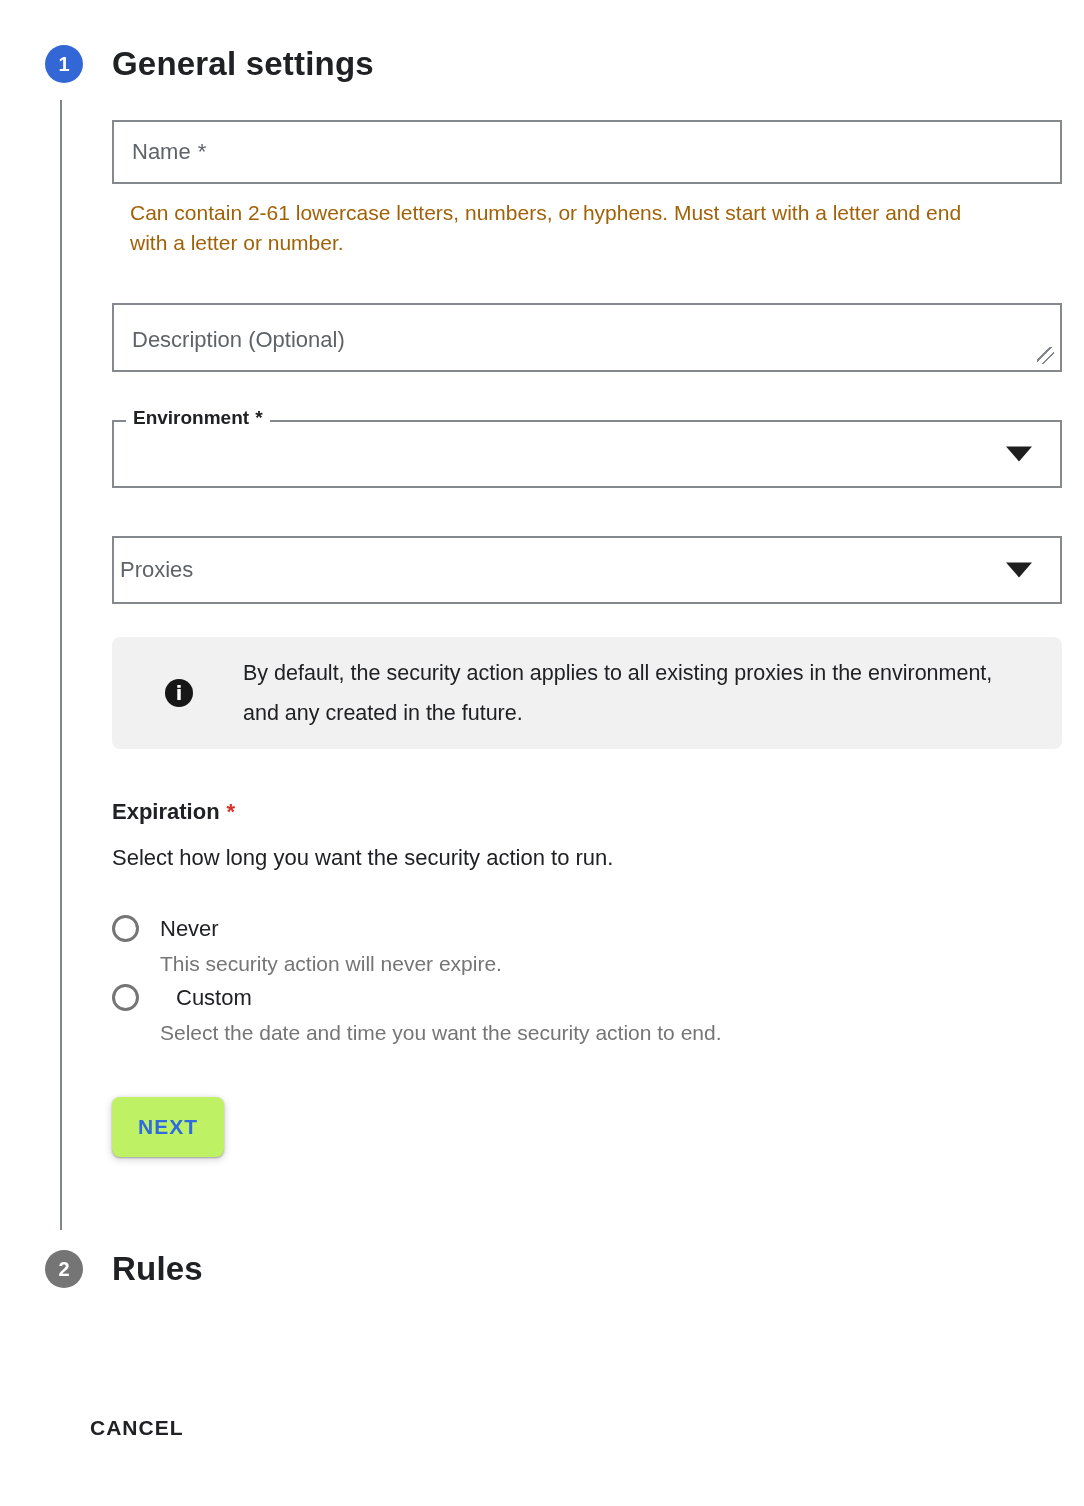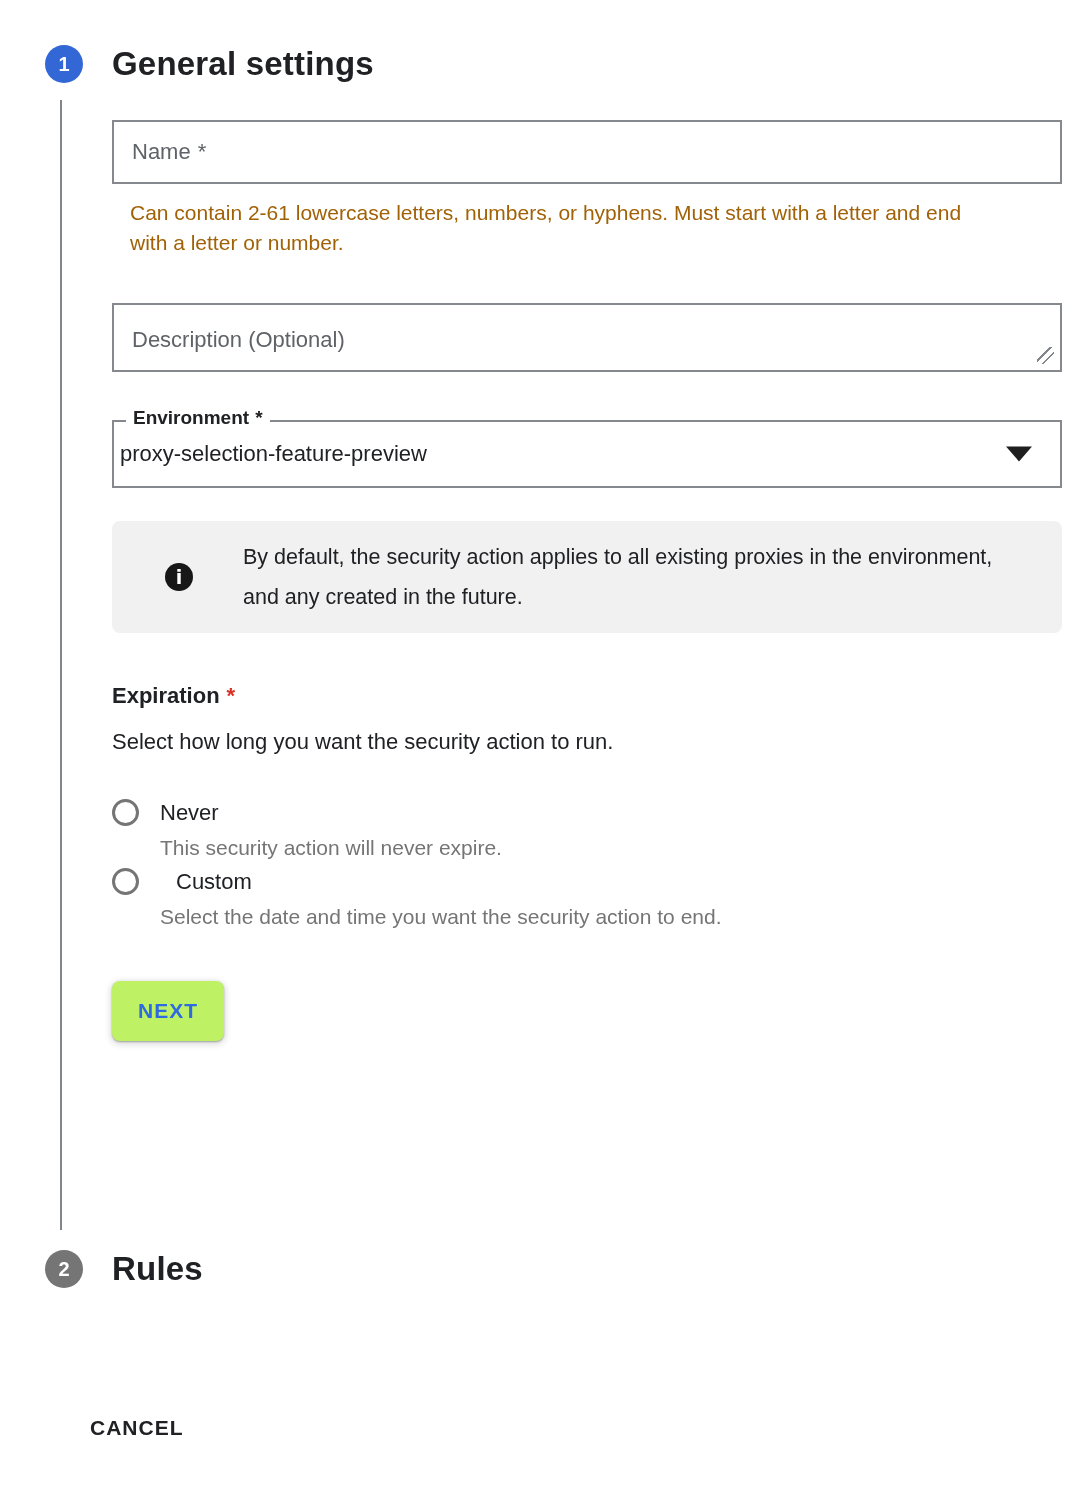--- a/index.html
+++ b/index.html
@@ -94,24 +94,27 @@
     </div>
     <div class="helper">Can contain 2-61 lowercase letters, numbers, or hyphens. Must start with a letter and end with a letter or number.</div>
 
     <div class="field desc-field">
       <span class="ph">Description (Optional)</span>
       <span class="resize-handle"></span>
     </div>
 
     <div class="field select-field env-field">
       <span class="notch-label"><span>Environment</span><span class="req-dark">*</span></span>
-      <span class="value">proxy-selection-feature-preview</span>
       <span class="arrow"></span>
     </div>
 
+    <div class="field select-field proxies-field">
+      <span class="ph">Proxies</span>
+      <span class="arrow"></span>
+    </div>
 
     <div class="info-banner">
       <span class="info-icon">i</span>
       <span class="info-text">By default, the security action applies to all existing proxies in the environment, and any created in the future.</span>
     </div>
 
     <div class="exp-label"><span>Expiration</span><span class="req-red">*</span></div>
     <div class="exp-desc">Select how long you want the security action to run.</div>
 
     <div class="radio-row first">

